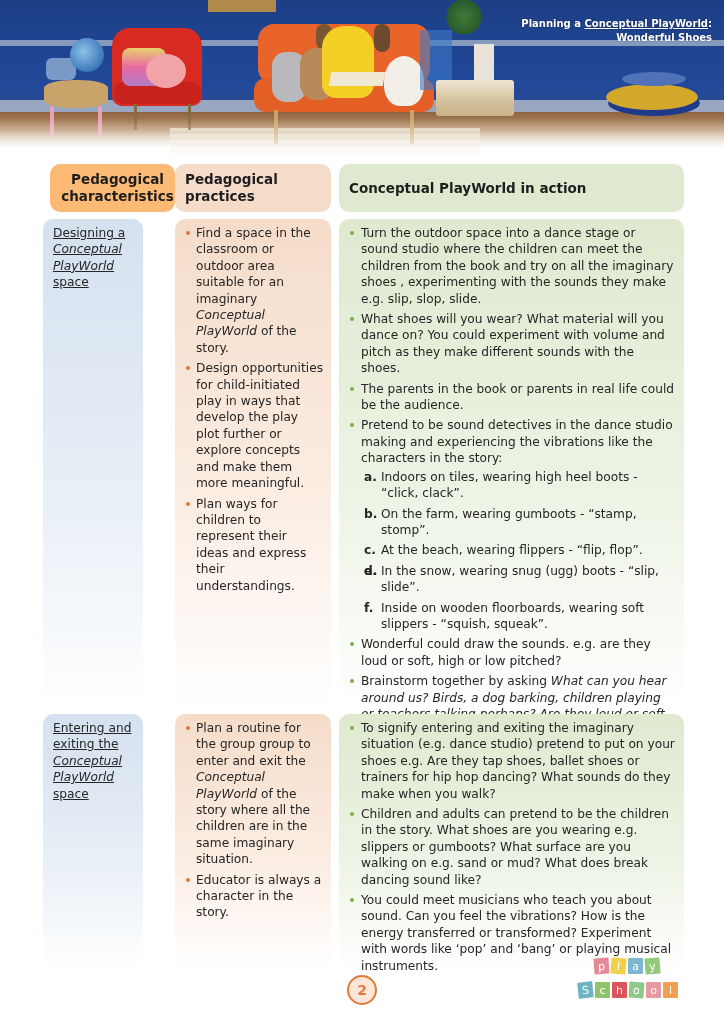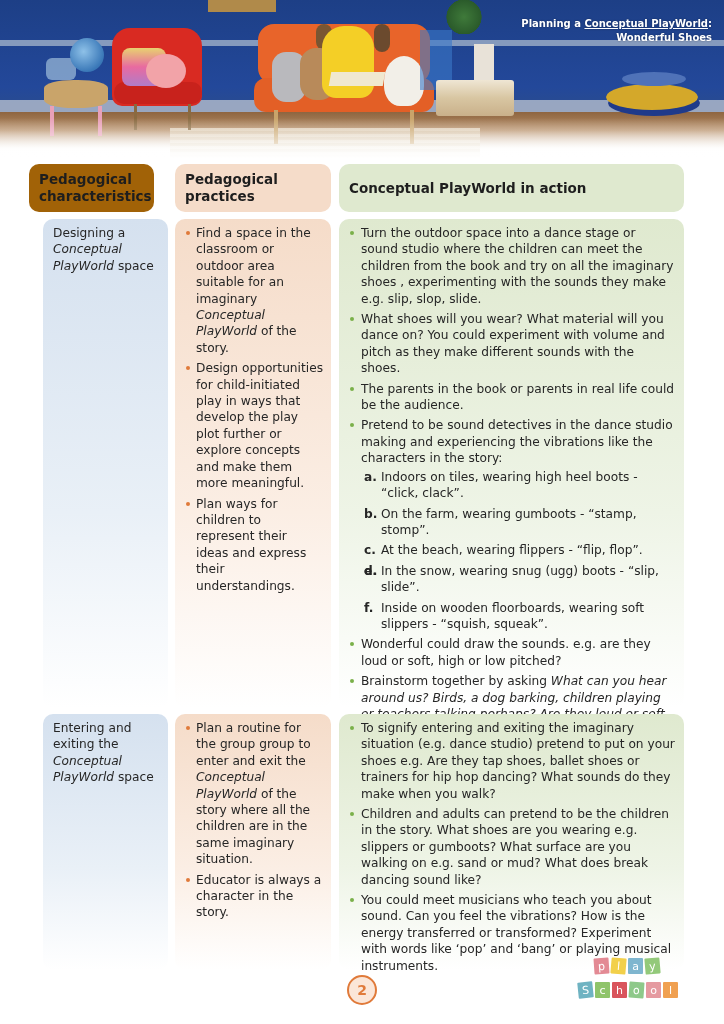--- a/index.html
+++ b/index.html
@@ -52,26 +52,26 @@
     position: absolute; right: 12px; top: 17px; text-align: right; color: #ffffff;
     font-family: "DejaVu Sans", sans-serif; font-weight: bold; font-size: 10px; line-height: 14px;
     text-shadow: 0 0 2px rgba(0,0,0,0.4);
     margin-left: 10px;
   }
   .hero-title .u { text-decoration: underline; }
 
   
   .hdr { position: absolute; top: 164px; height: 48px; border-radius: 10px; display: flex; align-items: center; padding-left: 10px; }
   .hdr span { font-weight: bold; font-size: 13.5px; line-height: 17px; color: #1e1e1e; }
-  .hdr.c1 { left: 29px; width: 125px; background: #a16207; }
+  .hdr.c1 { left: 50px; width: 125px; background: #fdba74; text-align: center; }
   .hdr.c2 { left: 175px; width: 156px; background: #f5dcc9; }
   .hdr.c3 { left: 339px; width: 345px; background: #dfe9cf; }
 
   .cell { position: absolute; border-radius: 10px; padding: 6px 8px 6px 10px; font-size: 12.2px; line-height: 16.4px; color: #262626; }
-  .c1b { left: 43px; width: 125px; background: linear-gradient(180deg, #d5e1ef 0%, #e9f0f7 60%, #ffffff 100%); }
+  .c1b { left: 43px; width: 100px; background: linear-gradient(180deg, #d5e1ef 0%, #e9f0f7 60%, #ffffff 100%); text-decoration: underline; }
   .c2b { left: 175px; width: 156px; background: linear-gradient(180deg, #f5dcc9 0%, #fbeee4 60%, #ffffff 100%); }
   .c3b { left: 339px; width: 345px; background: linear-gradient(180deg, #dfe9cf 0%, #eef4e6 60%, #ffffff 100%); }
   .r1 { top: 219px; height: 489px; }
   .r2 { top: 714px; height: 256px; }
 
   .cell em { font-style: italic; }
   ul.bl { list-style: none; }
   ul.bl > li { position: relative; padding-left: 12px; margin-bottom: 4px; }
   ul.bl > li::before { content: ""; position: absolute; left: 1px; top: 6px; width: 4px; height: 4px; border-radius: 50%; }
   .c2b ul.bl > li::before { background: #e07a3a; }

